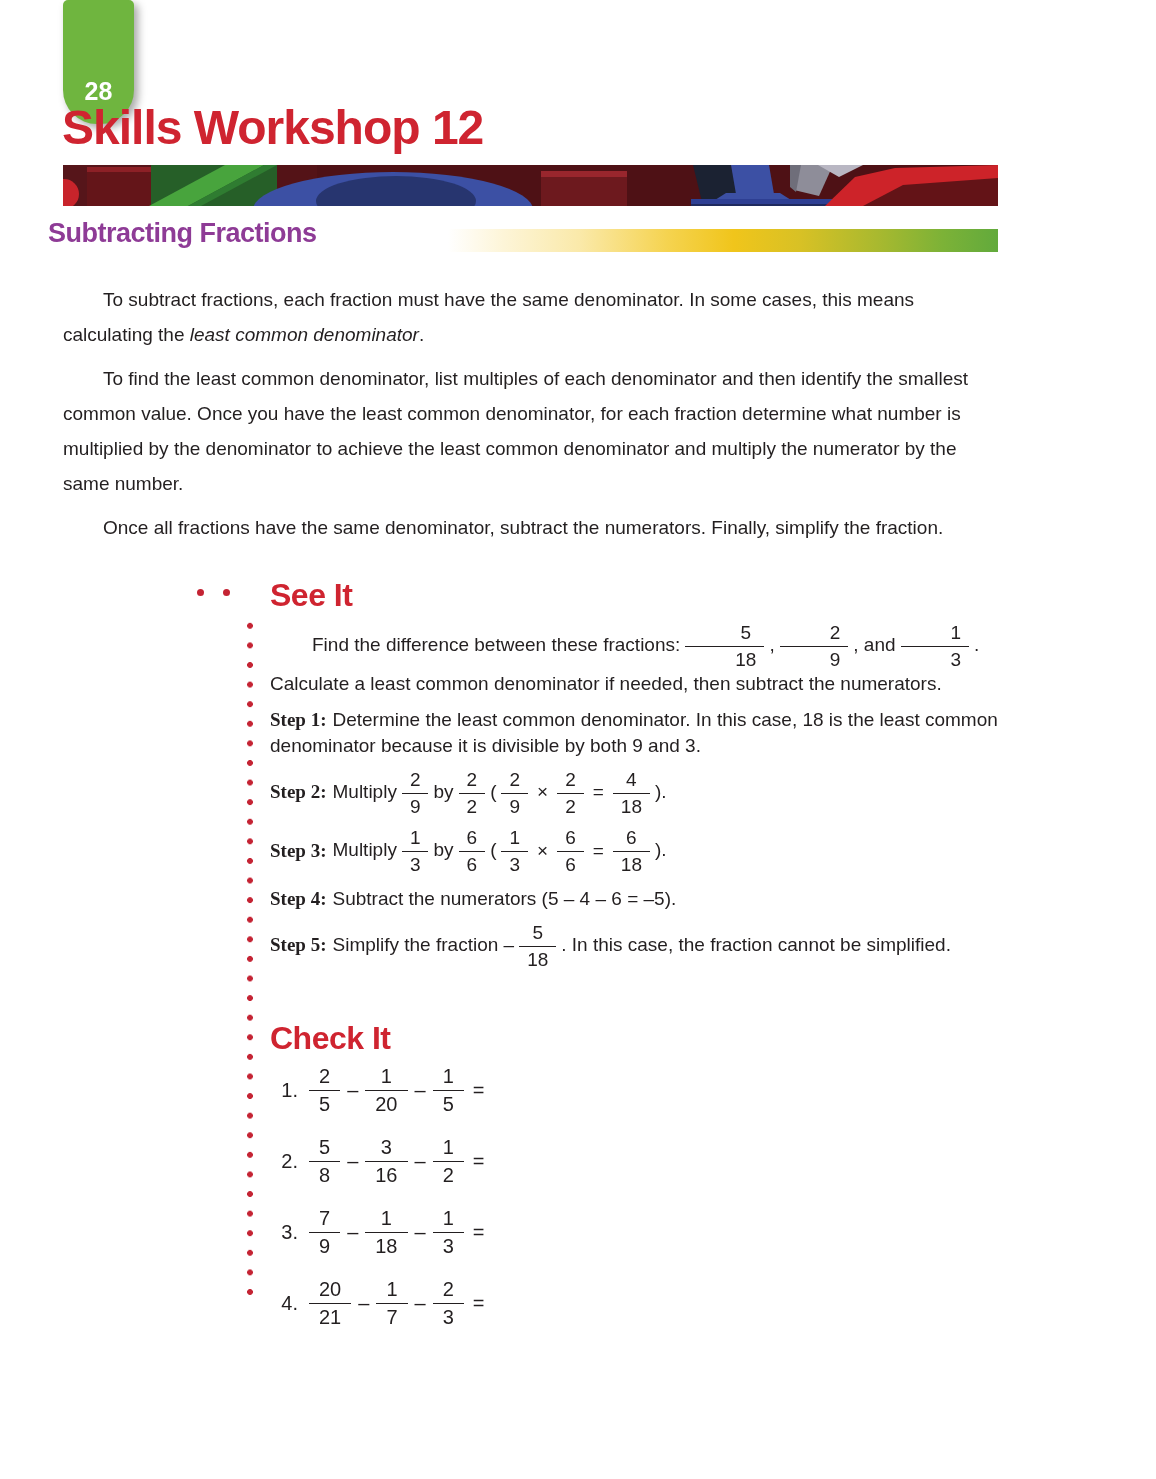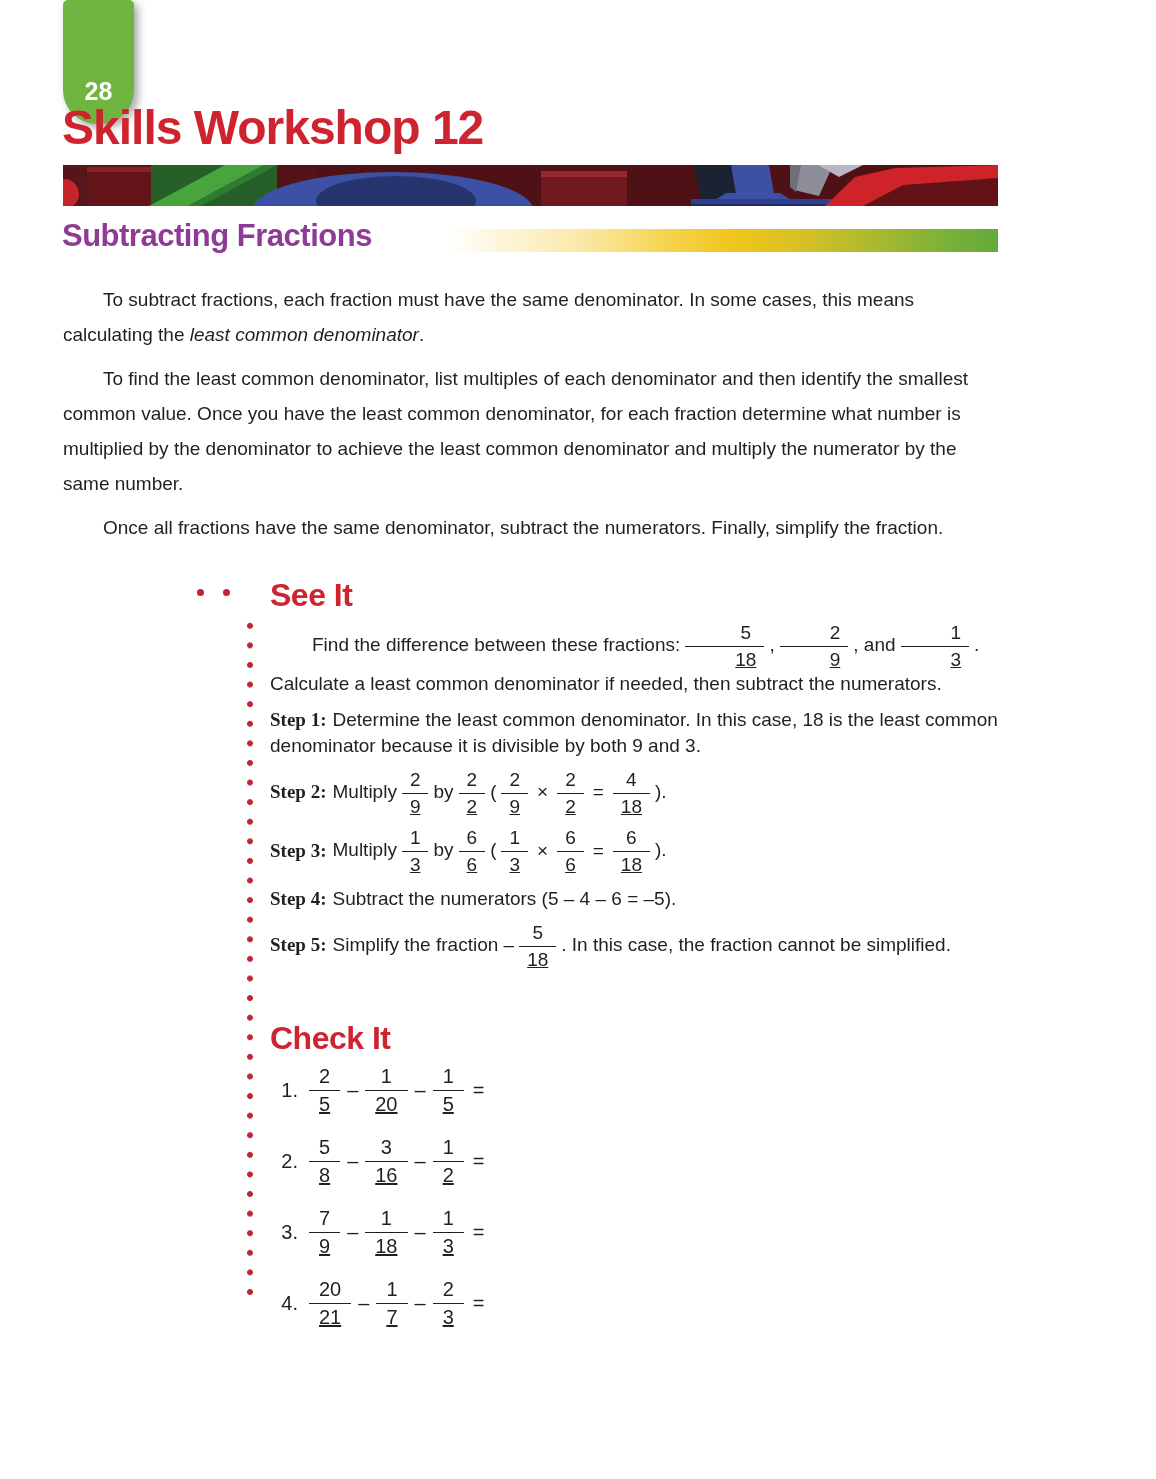--- a/index.html
+++ b/index.html
@@ -31,22 +31,22 @@
     font-size:48px;font-weight:bold;letter-spacing:-1px;
     color:var(--heading-red);
   }
 
   
   .banner{position:absolute;left:63px;top:165px;width:935px;height:41px;overflow:hidden;}
   .banner svg{display:block;width:100%;height:100%;}
 
   
   .section-title{
-    position:absolute;left:62px;top:218px;
-    font-size:31px;font-weight:bold;letter-spacing:-0.5px;
+    position:absolute;left:48px;top:218px;
+    font-size:27px;font-weight:bold;letter-spacing:-0.5px;
     color:var(--heading-purple);
   }
   .grad-bar{
     position:absolute;left:448px;top:229px;width:550px;height:23px;
     background:linear-gradient(to right,
       rgba(253,248,228,0) 0%, #fdf5d8 10%, #fae9a9 24%, #f5d34f 40%,
       #f0c51b 52%, #d8c125 64%, #a9b92f 78%, #7cb237 90%, #62aa3c 100%);
   }
 
   
@@ -71,21 +71,21 @@
   .si-intro{text-indent:42px;}
   .step b{margin-right:6px;font-family:Liberation Serif, serif;}
 
   
   .frac{
     display:inline-flex;flex-direction:column;align-items:center;
     vertical-align:middle;margin:0 5px;line-height:1.15;
     font-size:19px;
   }
   .fnum{display:block;padding:0 8px 2px;}
-  .fden{display:block;border-top:1.7px solid var(--text-black);padding:2px 8px 0;align-self:stretch;text-decoration:underline;}
+  .fden{display:block;border-top:1.7px solid var(--text-black);padding:2px 8px 0;align-self:stretch;}
   .op{margin:0 4px;}
 
   
   .problem{display:flex;align-items:center;margin-bottom:20px;font-size:20px;}
   .problem .pnum{width:28px;text-align:right;margin-right:11px;}
   .problem .frac{font-size:20px;margin:0;}
   .problem .fnum{padding:0 10px 2px;}
   .problem .fden{padding:2px 10px 0;}
   .problem .minus{margin:0 7px;}
   .problem .eq{margin-left:9px;}

